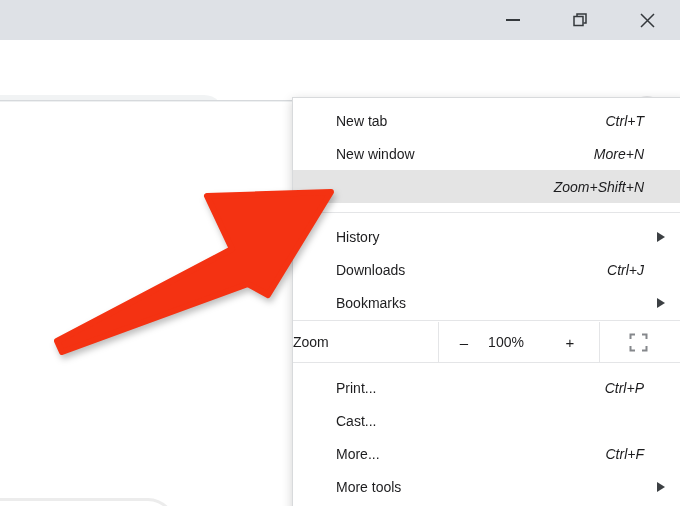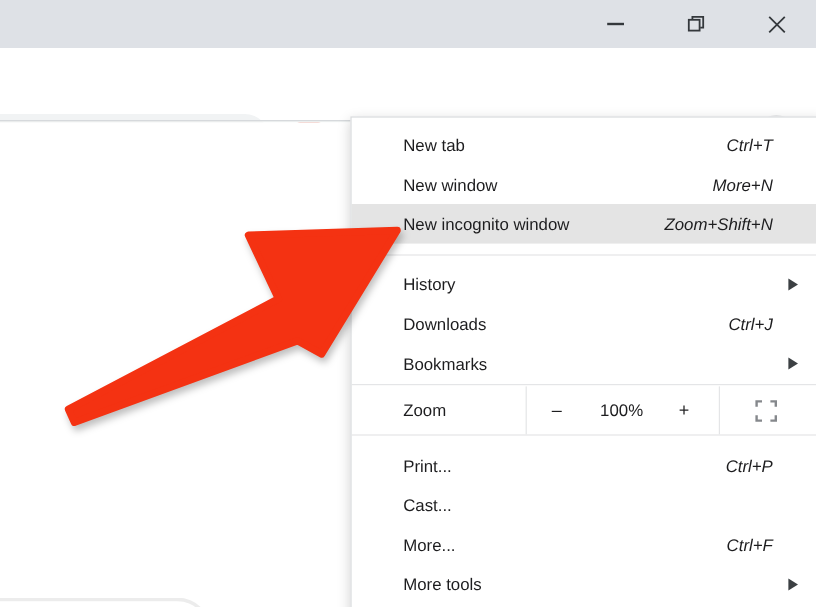--- a/index.html
+++ b/index.html
@@ -50,25 +50,25 @@
   .mi{position:absolute;left:0;width:394px;height:33px;display:flex;align-items:center;
       padding:0 43px;box-sizing:border-box;font-size:14px;color:#1d1d1f;}
   .mi .sc{margin-left:auto;font-style:italic;}
   .mi.hl{background:#e4e4e4;}
   .msep{position:absolute;left:0;width:394px;height:1px;background:#e4e5e7;}
   .subarrow{position:absolute;right:22px;width:0;height:0;border-left:8px solid #3c4043;
       border-top:5px solid transparent;border-bottom:5px solid transparent;margin-left:auto;}
   .mi .subarrow{right:-21px;position:relative;}
   .zoomrow{position:absolute;left:0;top:224px;width:394px;height:40px;display:flex;align-items:center;
       font-size:14px;color:#1d1d1f;}
-  .zoomrow .zlabel{padding-left:43px;}
+  .zoomrow .zlabel{}
   .zsep{position:absolute;top:0;width:1px;height:40px;background:#e4e5e7;}
   .zbtn{position:absolute;top:0;height:40px;width:30px;display:flex;align-items:center;justify-content:center;
       font-size:15px;color:#1d1d1f;}
-  .zval{position:absolute;top:0;left:200px;height:40px;width:50px;display:flex;align-items:center;justify-content:center;}
+  .zval{position:absolute;top:0;left:188px;height:40px;width:50px;display:flex;align-items:center;justify-content:center;}
   .fsbtn{position:absolute;top:8px;left:333px;width:24px;height:24px;display:flex;align-items:center;justify-content:center;}
   
   .arrow-overlay{position:absolute;left:0;top:0;pointer-events:none;}
 </style>
 </head>
 <body>
 
 <div class="stage">
 
   <div class="titlebar">
@@ -172,21 +172,20 @@
   <div class="menu-panel">
     <div class="mi" style="top:6px">
       <span>New tab</span>
       <span class="sc">Ctrl+T</span>
     </div>
     <div class="mi" style="top:39px">
       <span>New window</span>
       <span class="sc">More+N</span>
     </div>
     <div class="mi hl" style="top:72px">
-      <span>New incognito window</span>
       <span class="sc">Zoom+Shift+N</span>
     </div>
 
     <div class="msep" style="top:114px"></div>
 
     <div class="mi" style="top:122px">
       <span>History</span>
       <span class="sc subarrow"></span>
     </div>
     <div class="mi" style="top:155px">

